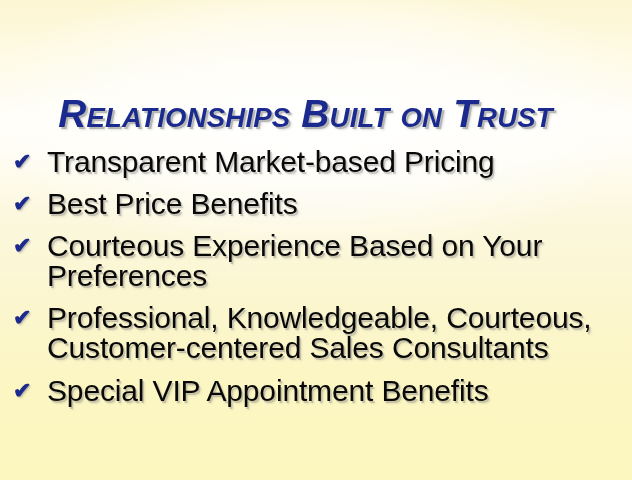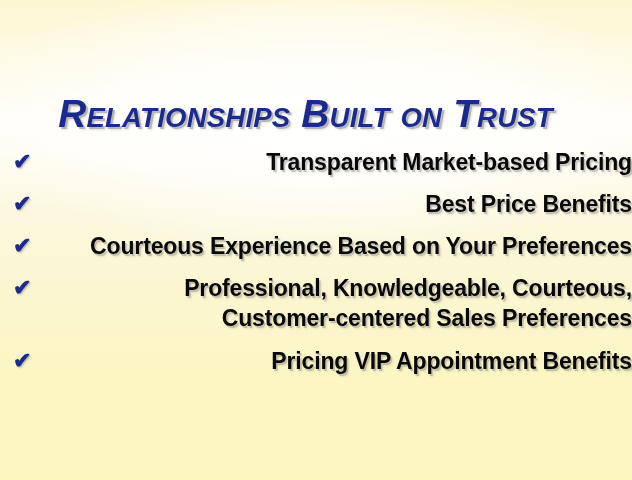--- a/index.html
+++ b/index.html
@@ -91,30 +91,29 @@
     color: #1c2a8d;
     font-weight: bold;
     text-shadow:
       1px 1px 0 rgba(130,128,128,0.40),
       2px 2px 2px rgba(130,128,128,0.20);
     user-select: none;
   }
   .bullet-text {
     flex: 1 1 auto;
     font-family: "Liberation Sans", sans-serif;
-    font-size: 23px;
+    font-size: 30px;
     line-height: 30px;
-    font-weight: bold;
+    font-weight: normal;
     color: #080808;
     letter-spacing: -0.15px;
     text-shadow:
       1.5px 1.5px 0 rgba(125,123,123,0.35),
       2.5px 2.5px 2px rgba(125,123,123,0.18);
     white-space: pre-line;
-    text-align: right;
   }
 </style>
 </head>
 <body>
 
 <div id="slide">
 
   <div class="title-wrap">
     <h1 class="slide-title">Relationships Built on Trust</h1>
   </div>
@@ -132,23 +131,23 @@
     </li>
 
     <li class="bullet-item">
       <span class="check-icon">✔</span>
       <span class="bullet-text">Courteous Experience Based on Your Preferences</span>
     </li>
 
     <li class="bullet-item two-line">
       <span class="check-icon">✔</span>
       <span class="bullet-text">Professional, Knowledgeable, Courteous,
-Customer-centered Sales Preferences</span>
+Customer-centered Sales Consultants</span>
     </li>
 
     <li class="bullet-item">
       <span class="check-icon">✔</span>
-      <span class="bullet-text">Pricing VIP Appointment Benefits</span>
+      <span class="bullet-text">Special VIP Appointment Benefits</span>
     </li>
 
   </ul>
 
 </div>
 
 </body></html>

